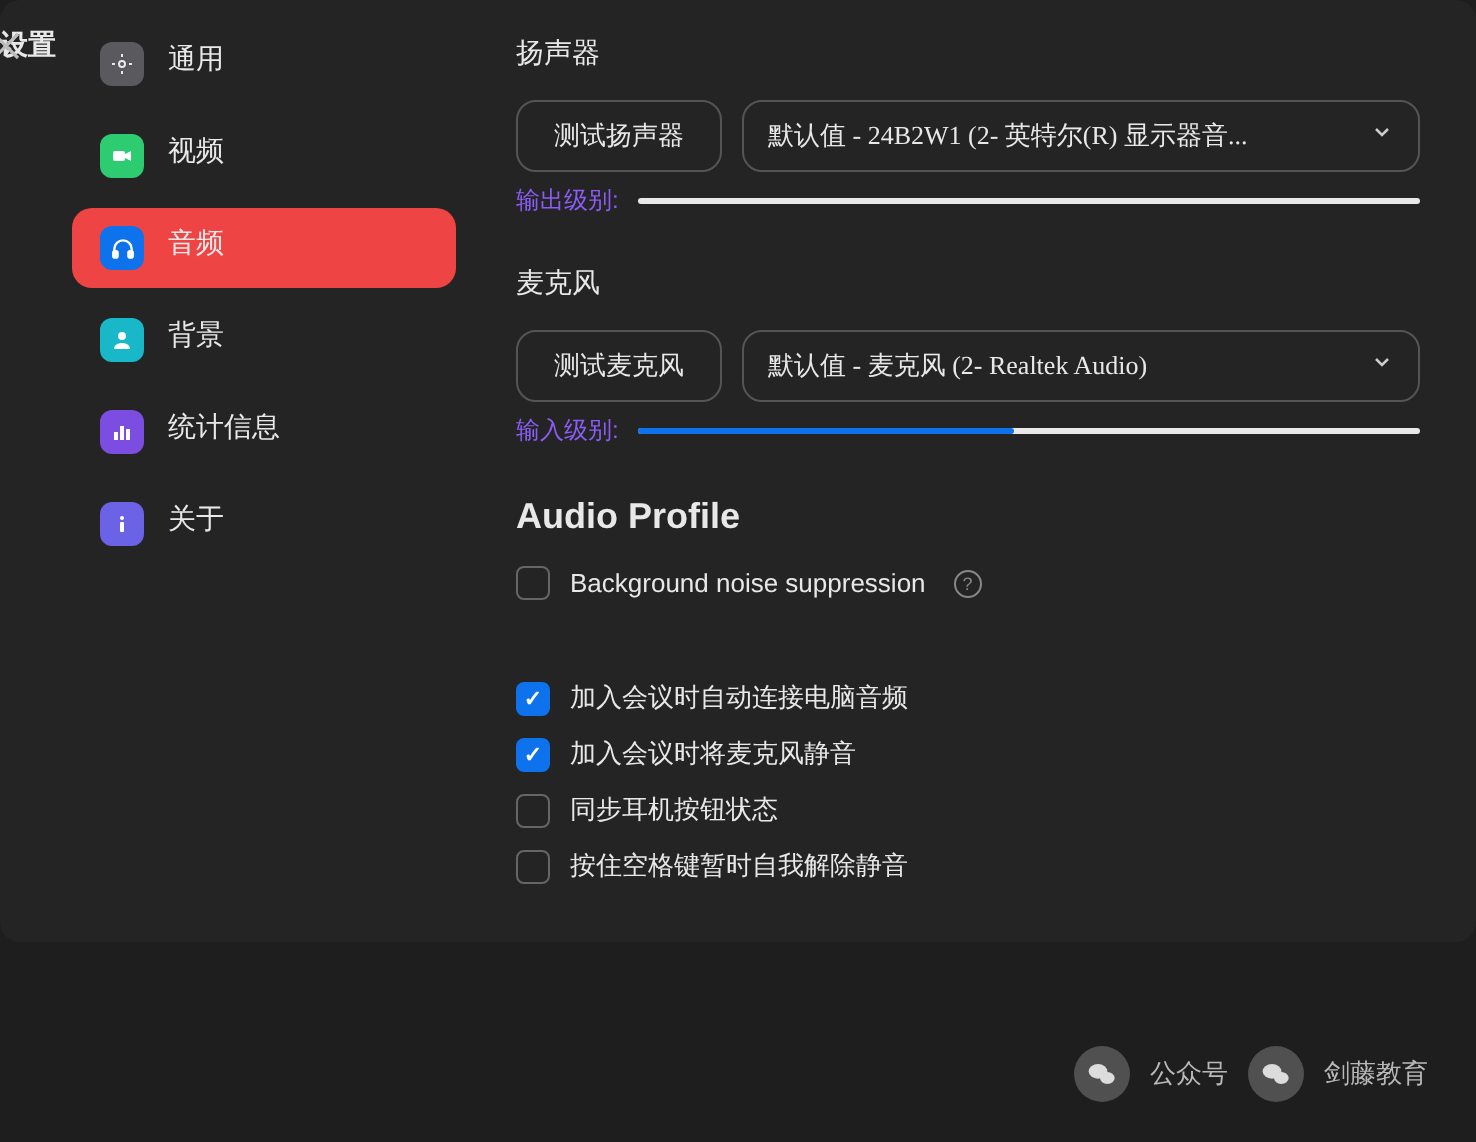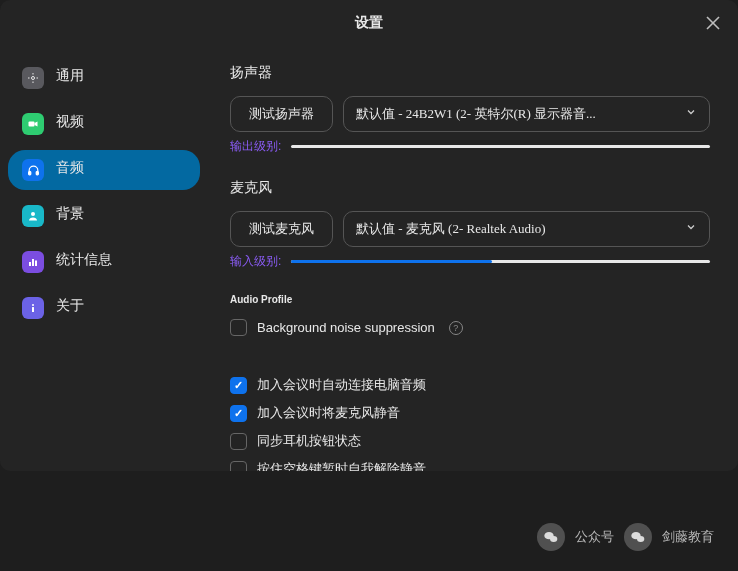--- a/index.html
+++ b/index.html
@@ -1,42 +1,42 @@
 <!DOCTYPE html>
 <html><head>
 <meta charset="utf-8">
 <style>
 * { margin: 0; padding: 0; box-sizing: border-box; }
 body { font-family: -apple-system, "Segoe UI", "Microsoft YaHei", sans-serif; background: #1e1e1e; color: #e8e8e8; width: 738px; height: 571px; overflow: hidden; }
-.window { background: #242424; width: 738px; height: 471px; display: flex; flex-direction: column; border-radius: 10px; overflow: hidden; }
+.window { background: #242424; width: 738px; height: 471px; display: flex; border-radius: 10px; overflow: hidden; }
 .titlebar { display: flex; align-items: center; justify-content: center; height: 46px; position: relative; }
 .title { font-size: 14px; font-weight: 600; }
 .close-btn { position: absolute; right: 14px; top: 12px; width: 22px; height: 22px; display: flex; align-items: center; justify-content: center; cursor: pointer; }
 .close-btn svg { stroke: #bdbdbd; }
 .body { display: flex; flex: 1; overflow: hidden; }
 .sidebar { width: 208px; padding: 12px 8px; }
 .sidebar-item { display: flex; align-items: flex-start; gap: 12px; padding: 9px 14px; border-radius: 10px; cursor: pointer; margin-bottom: 6px; font-size: 14px; }
-.sidebar-item.active { background: #0369a1; border-radius: 17px; }
+.sidebar-item.active { background: #ef4444; }
 .sidebar-item .icon-box { width: 22px; height: 22px; border-radius: 6px; display: flex; align-items: center; justify-content: center; }
 .ib-gray { background: #59595e; }
 .ib-green { background: #2ecc71; }
 .ib-blue { background: #0e72ed; }
 .ib-teal { background: #19b8c8; }
 .ib-purple { background: #7b4de0; }
 .ib-violet { background: #6b62e6; }
 .content { flex: 1; padding: 18px 28px 18px 22px; overflow: auto; }
 .section-title { font-size: 14px; font-weight: 400; margin-bottom: 14px; }
 .row { display: flex; align-items: center; gap: 10px; margin-bottom: 6px; }
 .btn-test { border: 1px solid #555; background: transparent; color: #e8e8e8; padding: 8px 18px; border-radius: 10px; font-size: 13px; cursor: pointer; white-space: nowrap; font-family: Liberation Mono, monospace; }
 .select { flex: 1; display: flex; align-items: center; justify-content: space-between; border: 1px solid #555; border-radius: 10px; padding: 8px 12px; font-size: 13px; cursor: pointer; min-width: 0; font-family: Liberation Serif, serif; }
 .select span:first-child { overflow: hidden; text-overflow: ellipsis; white-space: nowrap; }
 .level-row { display: flex; align-items: center; gap: 10px; margin-bottom: 24px; font-size: 12px; color: #8b5cf6; }
 .level-track { flex: 1; height: 3px; background: #e8e8e8; border-radius: 2px; position: relative; }
 .level-track .fill { position: absolute; left: 0; top: 0; bottom: 0; background: #0e72ed; border-radius: 2px; }
-.audio-profile { font-size: 10px; font-weight: 700; margin: 4px 0 14px; }
+.audio-profile { font-size: 18px; font-weight: 700; margin: 4px 0 14px; }
 .check-row { display: flex; align-items: center; gap: 10px; margin-bottom: 10px; font-size: 13px; }
 .checkbox { width: 17px; height: 17px; border-radius: 4px; border: 1.5px solid #666; display: flex; align-items: center; justify-content: center; cursor: pointer; flex-shrink: 0; }
 .checkbox.checked { background: #0e72ed; border-color: #0e72ed; }
 .checkbox.checked::after { content: "✓"; color: #fff; font-size: 11px; font-weight: bold; }
 .help-circle { width: 14px; height: 14px; border: 1px solid #888; border-radius: 50%; display: inline-flex; align-items: center; justify-content: center; font-size: 9px; color: #888; margin-left: 4px; }
 .spacer { height: 30px; }
 .watermark { position: absolute; bottom: 20px; right: 24px; display: flex; align-items: center; gap: 10px; color: #d5d5d5; font-size: 13px; opacity: 0.85; }
 .wm-circle { width: 28px; height: 28px; border-radius: 50%; background: rgba(180,180,180,0.4); display: flex; align-items: center; justify-content: center; backdrop-filter: blur(2px); }
 </style>
 </head>

